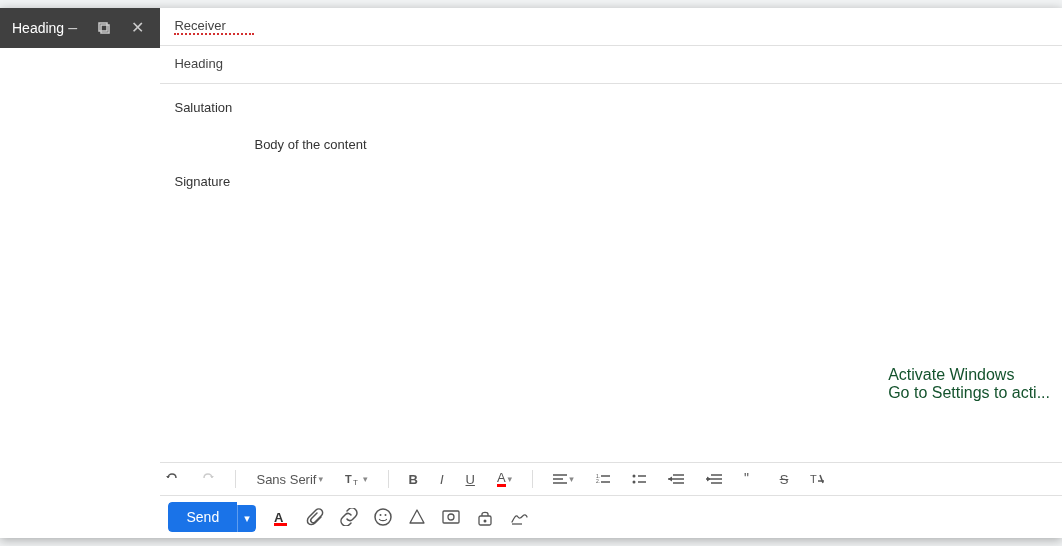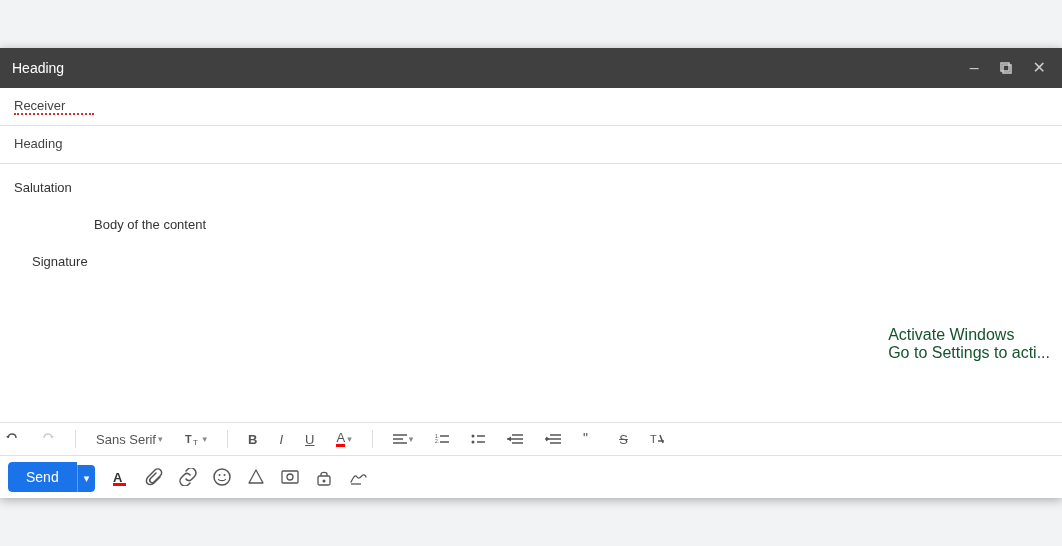--- a/index.html
+++ b/index.html
@@ -8,24 +8,24 @@
       background: #f1f3f4;
       display: flex;
       align-items: center;
       justify-content: center;
       width: 1062px;
       height: 546px;
       overflow: hidden;
     }
     .compose-window {
       width: 1062px;
-      height: 450px;
+      height: 530px;
       background: #fff;
       display: flex;
-      flex-direction: column;
+      flex-direction: row;
       box-shadow: 0 2px 10px rgba(0,0,0,0.3);
     }
     .title-bar {
       background: #404040;
       color: #fff;
       height: 40px;
       display: flex;
       align-items: center;
       padding: 0 12px;
       justify-content: space-between;
@@ -85,21 +85,21 @@
       overflow-y: auto;
       position: relative;
     }
     .content-inner {
       font-size: 13px;
       color: #333;
       line-height: 1.6;
     }
     .salutation-row { margin-bottom: 16px; }
     .body-row { margin-bottom: 16px; padding-left: 80px; }
-    .signature-row { margin-top: 8px; margin-left: 18px; }
+    .signature-row { margin-top: 8px; }
     .activate-windows {
       position: absolute;
       bottom: 60px;
       right: 12px;
       font-size: 16px;
       color: #14532d;
     }
     .toolbar-area {
       border-top: 1px solid #e0e0e0;
       background: #fff;

